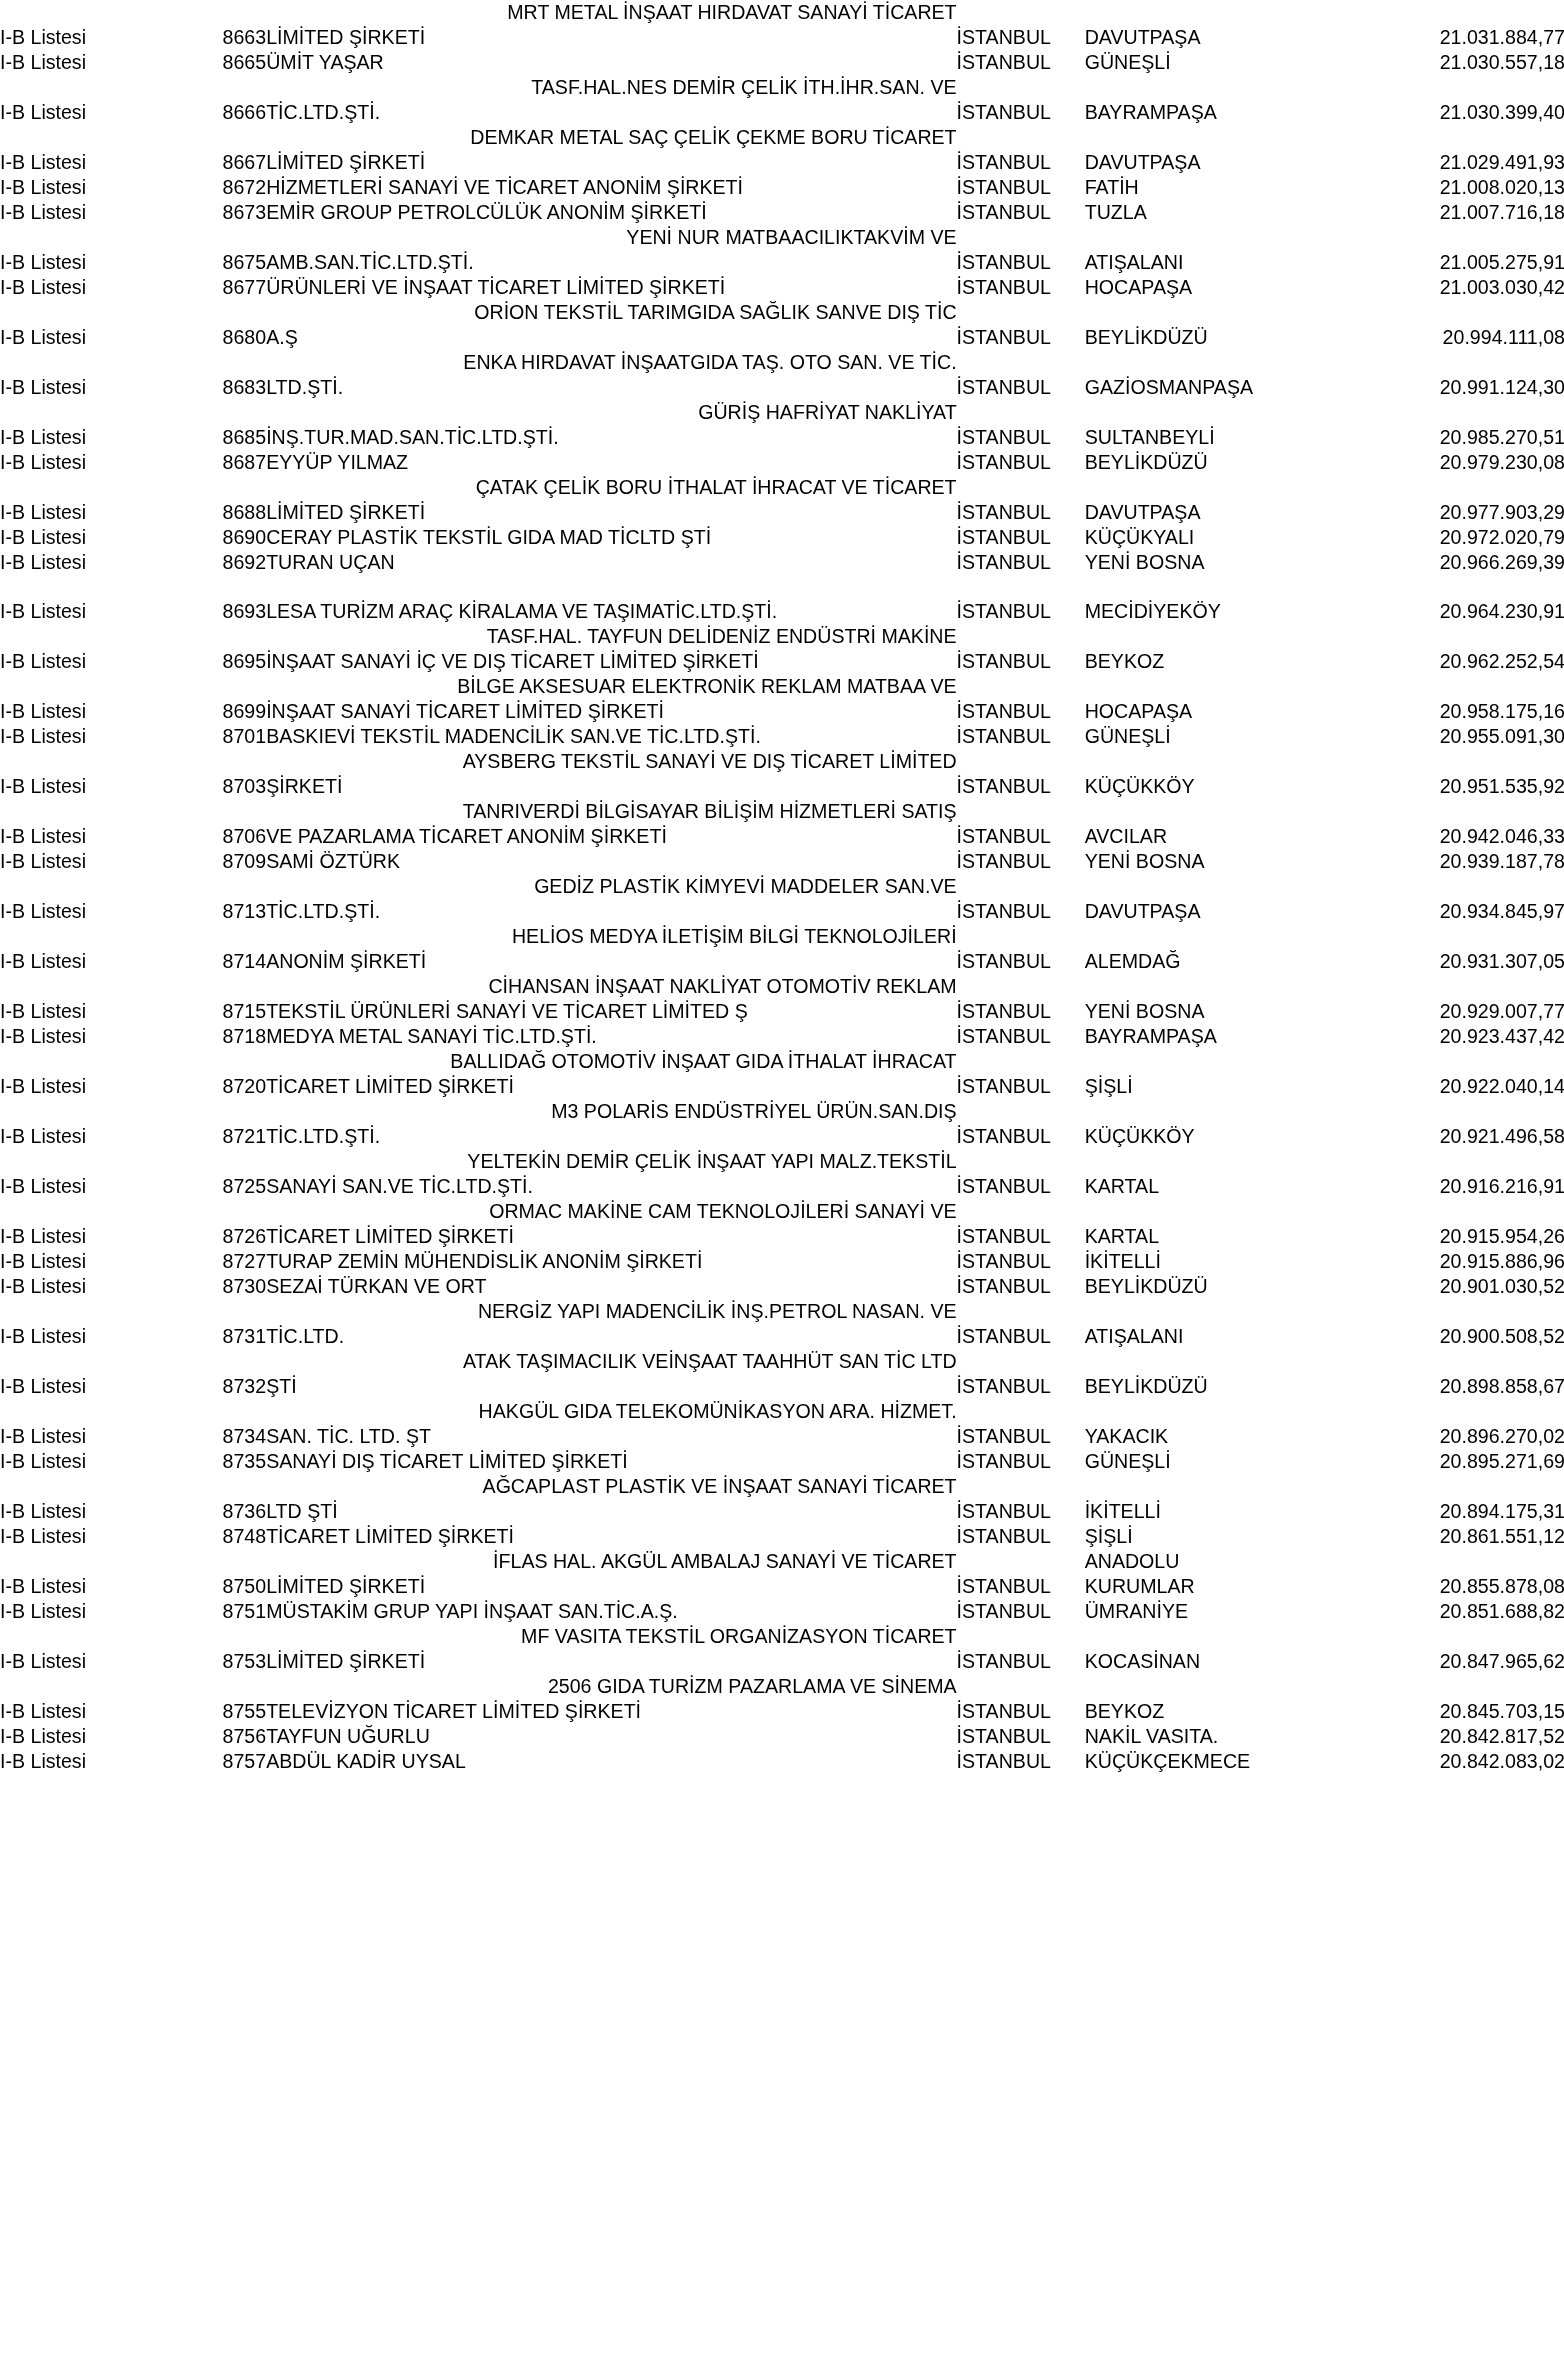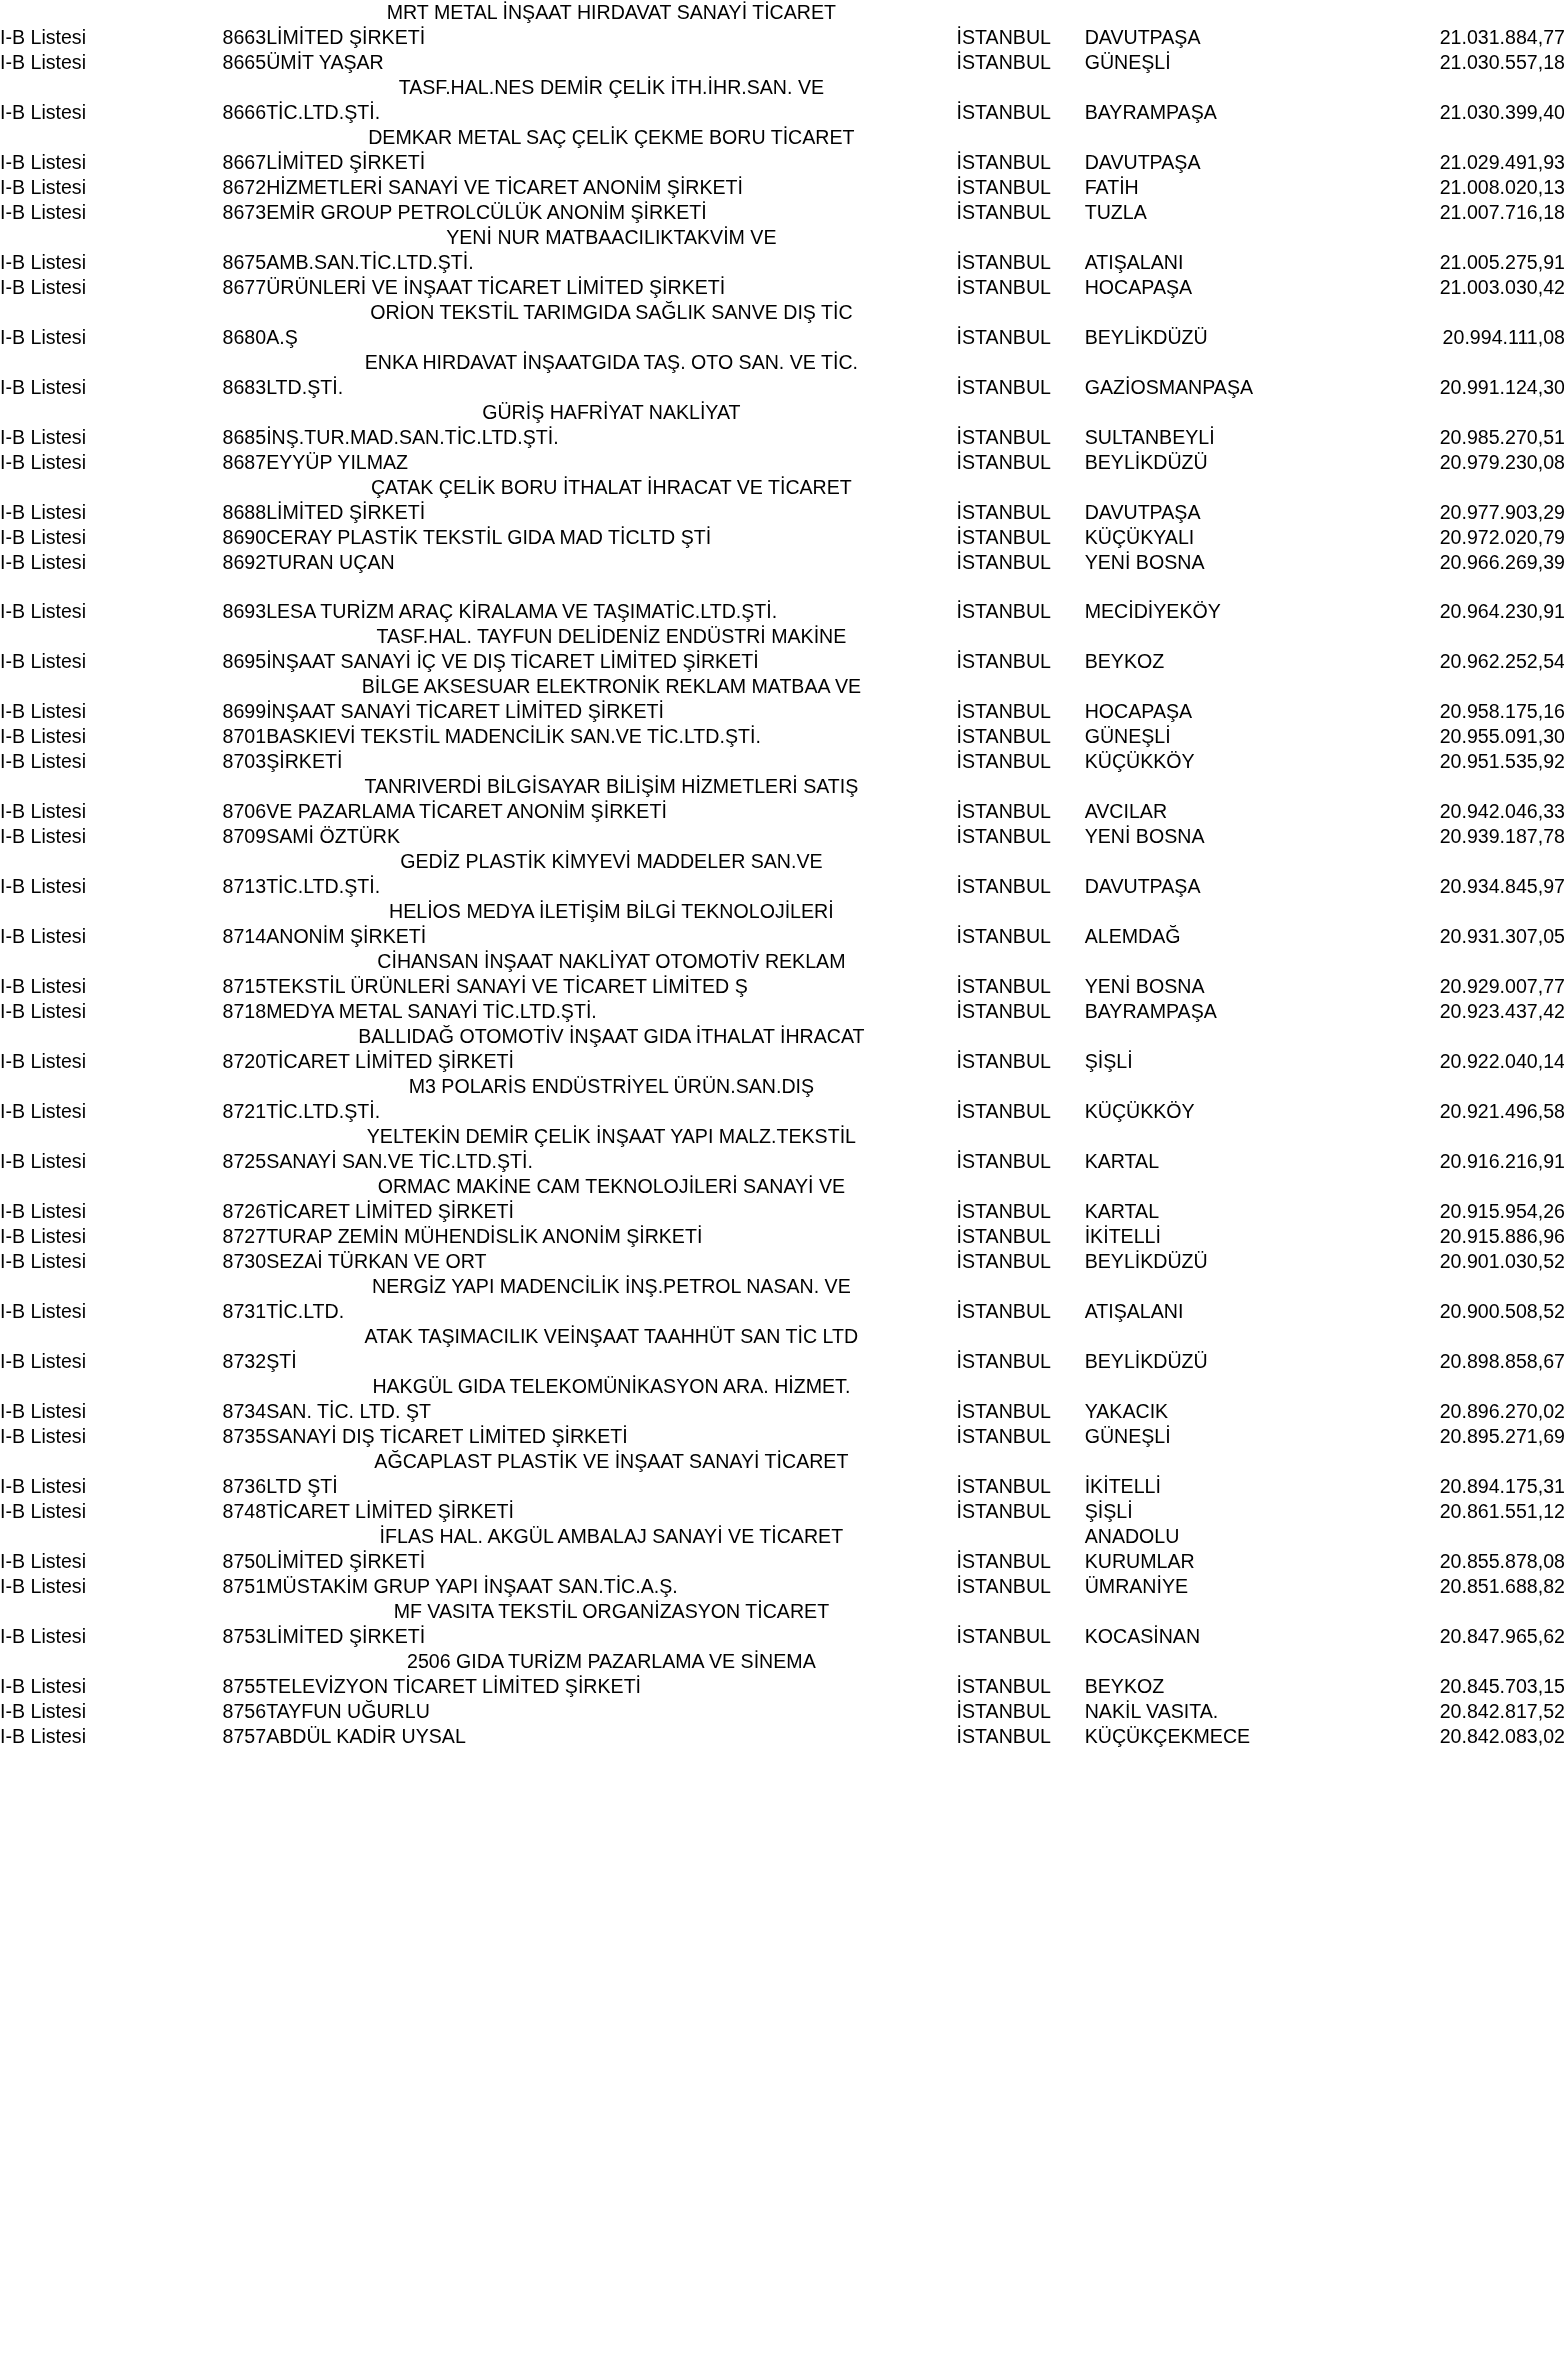--- a/index.html
+++ b/index.html
@@ -49,21 +49,21 @@
   td.prov  { text-align: left; padding-left: 7.7px; }
   td.dist  { text-align: left; padding-left: 6.2px; }
   td.amt   { text-align: right; padding-right: 10.8px; }
 
   
   tr.wrapline td {
     font-size: 19.6px;
     line-height: 25px;
   }
   tr.wrapline td.name {
-    text-align: center;
+    text-align: right;
   }
   tr.spacer td {
     height: 24px;
     line-height: 24px;
     font-size: 0.8px;
   }
 </style>
 </head>
 <body>
 
@@ -306,20 +306,28 @@
           <td class="amt">20.958.175,16</td>
         </tr>
         <tr>
           <td class="list">I-B Listesi</td>
           <td class="no">8701</td>
           <td class="name">BASKIEVİ TEKSTİL MADENCİLİK SAN.VE TİC.LTD.ŞTİ.</td>
           <td class="prov">İSTANBUL</td>
           <td class="dist">GÜNEŞLİ</td>
           <td class="amt">20.955.091,30</td>
         </tr>
+        <tr class="wrapline">
+          <td class="list"></td>
+          <td class="no"></td>
+          <td class="name">AYSBERG TEKSTİL SANAYİ VE DIŞ TİCARET LİMİTED</td>
+          <td class="prov"></td>
+          <td class="dist"></td>
+          <td class="amt"></td>
+        </tr>
         <tr>
           <td class="list">I-B Listesi</td>
           <td class="no">8703</td>
           <td class="name">ŞİRKETİ</td>
           <td class="prov">İSTANBUL</td>
           <td class="dist">KÜÇÜKKÖY</td>
           <td class="amt">20.951.535,92</td>
         </tr>
         <tr class="wrapline">
           <td class="list"></td>

